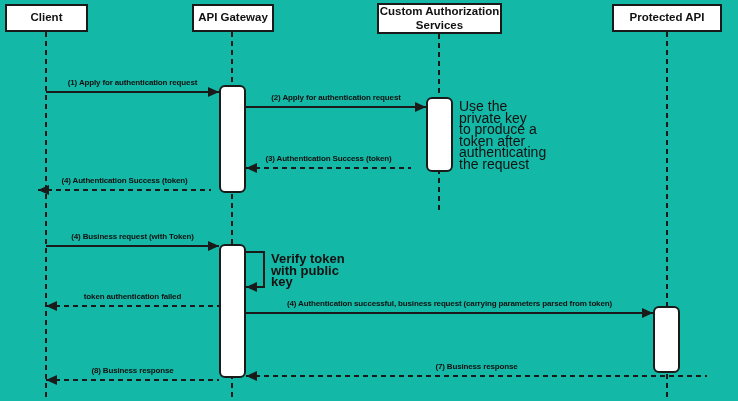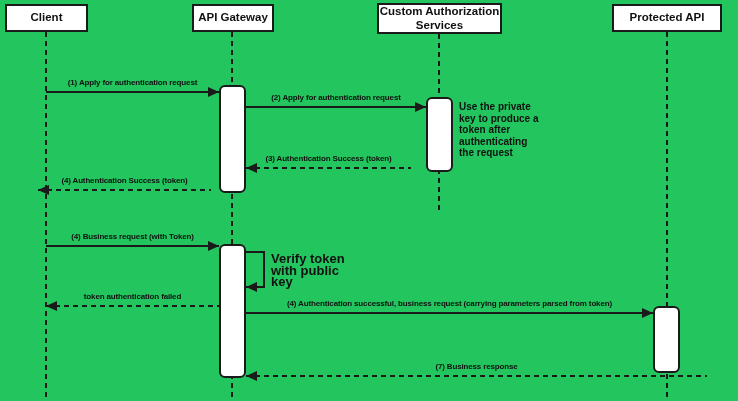--- a/index.html
+++ b/index.html
@@ -1,17 +1,17 @@
 <!DOCTYPE html>
 <html><head>
 <meta charset="utf-8">
 <style>
   * { margin:0; padding:0; box-sizing:border-box; }
   html,body { background:#ffffff; font-family:"Liberation Sans", sans-serif; }
-  .canvas { position:relative; width:738px; height:401px; background:#22c55e; overflow:hidden; }
+  .canvas { position:relative; width:738px; height:401px; background:#14b8a6; overflow:hidden; }
 
   
   .actor {
     position:absolute; background:#ffffff; border:2px solid #1a1a1a;
     display:flex; align-items:center; justify-content:center; text-align:center;
     font-weight:bold; font-size:11.5px; line-height:1.2; color:#111; z-index:3;
   }
 
   
   .lifeline {
@@ -45,21 +45,21 @@
   .self-right  { position:absolute; left:17px; top:0; width:2px;  height:37px; background:#1a1a1a; }
   .self-bottom { position:absolute; left:0; top:35px; width:19px; height:2px; background:#1a1a1a; }
   .self-arrow  { position:absolute; left:0; top:31px; width:0; height:0;
                  border-right:11px solid #1a1a1a; border-top:5px solid transparent; border-bottom:5px solid transparent; }
   .self-label  { position:absolute; left:25px; top:2px; width:74px;
                  font-size:13px; font-weight:bold; line-height:11.5px; color:#111; text-align:left; }
 
   
   .note {
     position:absolute; left:459px; top:101px; width:82px; z-index:5;
-    font-size:10px; font-weight:bold; line-height:11.5px; color:#111; text-align:left;
+    font-size:14px; font-weight:normal; line-height:11.5px; color:#111; text-align:left;
   }
 </style>
 </head>
 <body>
 
 <div class="canvas">
 
   <div class="lifeline" style="left:45px; top:32px; height:365px;"></div>
   <div class="lifeline" style="left:231px; top:32px; height:365px;"></div>
   <div class="lifeline" style="left:438px; top:34px; height:179px;"></div>
@@ -140,16 +140,22 @@
     </div>
   </div>
 
   <div class="msg dashed" style="left:246px; top:362px; width:461px;">
     <div class="msg-label">(7) Business response</div>
     <div class="msg-line">
       <div class="arrow left"></div>
     </div>
   </div>
 
+  <div class="msg dashed" style="left:46px; top:366px; width:173px;">
+    <div class="msg-label">(8) Business response</div>
+    <div class="msg-line">
+      <div class="arrow left"></div>
+    </div>
+  </div>
 
   <div class="note">Use the private key to produce a token after authenticating the request</div>
 
 </div>
 
 </body></html>

